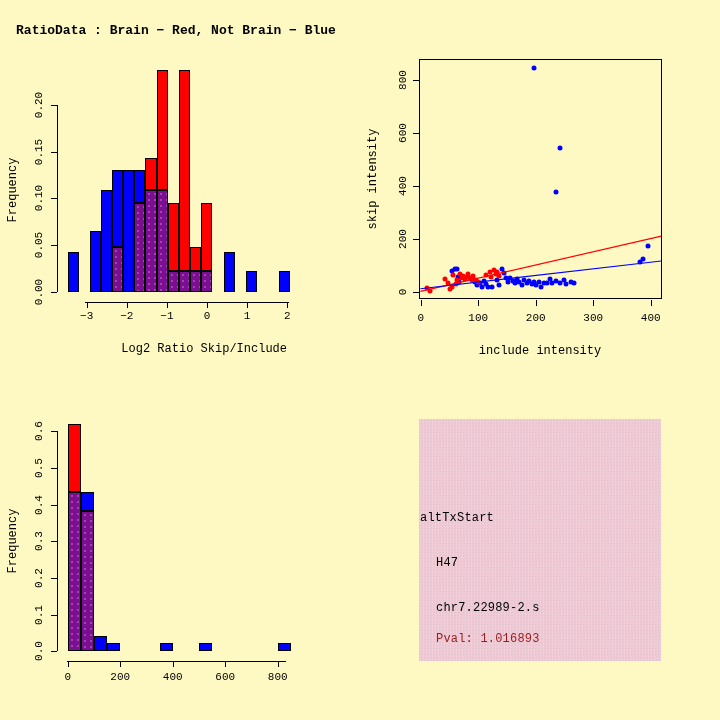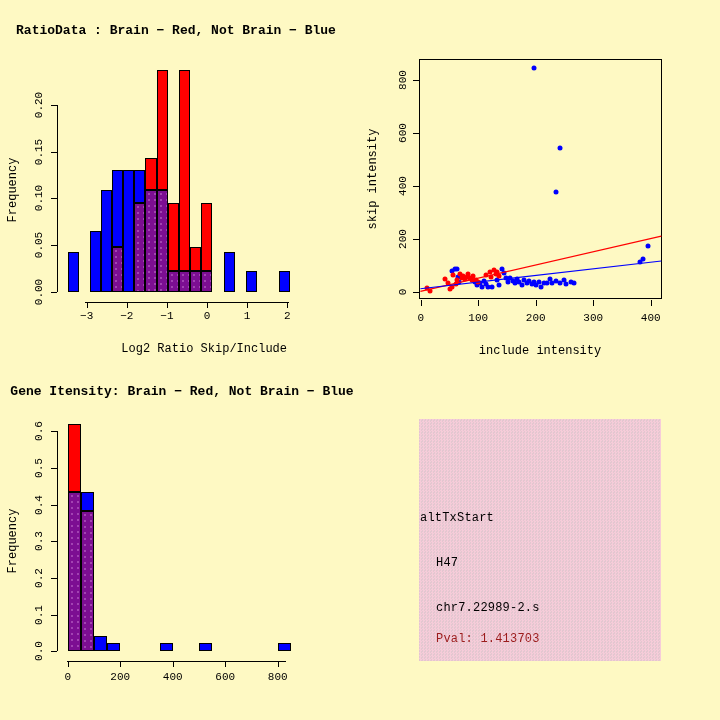--- a/index.html
+++ b/index.html
@@ -176,21 +176,20 @@
       <div style="position: absolute; left: 493.725px; top: 270.031px; width: 5px; height: 5px; background: rgb(255, 0, 0); border-radius: 50%; transform: translate(-50%, -50%);"></div>
       <div style="position: absolute; left: 496.025px; top: 274.26px; width: 5px; height: 5px; background: rgb(255, 0, 0); border-radius: 50%; transform: translate(-50%, -50%);"></div>
       <div style="position: absolute; left: 497.175px; top: 271.617px; width: 5px; height: 5px; background: rgb(255, 0, 0); border-radius: 50%; transform: translate(-50%, -50%);"></div>
       <div style="position: absolute; left: 499.475px; top: 275.581px; width: 5px; height: 5px; background: rgb(255, 0, 0); border-radius: 50%; transform: translate(-50%, -50%);"></div>
       <svg width="242.4" height="240.2" style="position: absolute; left: 419.3px; top: 59.3px; overflow: hidden;">
         <line x1="1.3999999999999773" y1="232.39999999999998" x2="242.325" y2="177.17174999999997" stroke="#FF0000" stroke-width="1.2"></line>
         <line x1="1.3999999999999773" y1="229.7575" x2="242.325" y2="202.01124999999996" stroke="#0000FF" stroke-width="1.2"></line>
       </svg>
     </div>
 
-  <div class="chart-title" style="left:0px;top:384px;width:364px;">Gene Itensity: Brain − Red, Not Brain − Blue</div>
   <div class="axis-title rot" style="left:13px;top:541px;">Frequency</div>
   <div class="abs" id="layer-gene">
       <div style="position: absolute; left: 57px; top: 431px; width: 1px; height: 220.3px; background: rgb(0, 0, 0);"></div>
       <div style="position: absolute; left: 51px; top: 651.3px; width: 6px; height: 1px; background: rgb(0, 0, 0);"></div>
       <div style="position: absolute; left: 39px; top: 651.3px; font-size: 11px; white-space: nowrap; transform: translate(-50%, -50%) rotate(-90deg);">0.0</div>
       <div style="position: absolute; left: 51px; top: 614.6px; width: 6px; height: 1px; background: rgb(0, 0, 0);"></div>
       <div style="position: absolute; left: 39px; top: 614.6px; font-size: 11px; white-space: nowrap; transform: translate(-50%, -50%) rotate(-90deg);">0.1</div>
       <div style="position: absolute; left: 51px; top: 577.9px; width: 6px; height: 1px; background: rgb(0, 0, 0);"></div>
       <div style="position: absolute; left: 39px; top: 577.9px; font-size: 11px; white-space: nowrap; transform: translate(-50%, -50%) rotate(-90deg);">0.2</div>
       <div style="position: absolute; left: 51px; top: 541.2px; width: 6px; height: 1px; background: rgb(0, 0, 0);"></div>
@@ -220,15 +219,15 @@
       <div style="position: absolute; left: 107.075px; top: 643.226px; width: 13.125px; height: 8.074px; background: rgb(0, 0, 255); border: 1px solid rgb(0, 0, 0); box-sizing: border-box;"></div>
       <div style="position: absolute; left: 159.575px; top: 643.226px; width: 13.125px; height: 8.074px; background: rgb(0, 0, 255); border: 1px solid rgb(0, 0, 0); box-sizing: border-box;"></div>
       <div style="position: absolute; left: 198.95px; top: 643.226px; width: 13.125px; height: 8.074px; background: rgb(0, 0, 255); border: 1px solid rgb(0, 0, 0); box-sizing: border-box;"></div>
       <div style="position: absolute; left: 277.7px; top: 643.226px; width: 13.125px; height: 8.074px; background: rgb(0, 0, 255); border: 1px solid rgb(0, 0, 0); box-sizing: border-box;"></div>
     </div>
 
   <div class="pink-box" style="left:419px;top:419px;width:242px;height:242px;"></div>
   <div class="info-line" style="left:420px;top:511px;">altTxStart</div>
   <div class="info-line" style="left:436px;top:556px;">H47</div>
   <div class="info-line" style="left:436px;top:601px;">chr7.22989-2.s</div>
-  <div class="info-line" style="left:436px;top:632px;color:#9B1C1C;">Pval: 1.413703</div>
+  <div class="info-line" style="left:436px;top:632px;color:#9B1C1C;">Pval: 1.016893</div>
 
 </div>
 
 </body></html>

